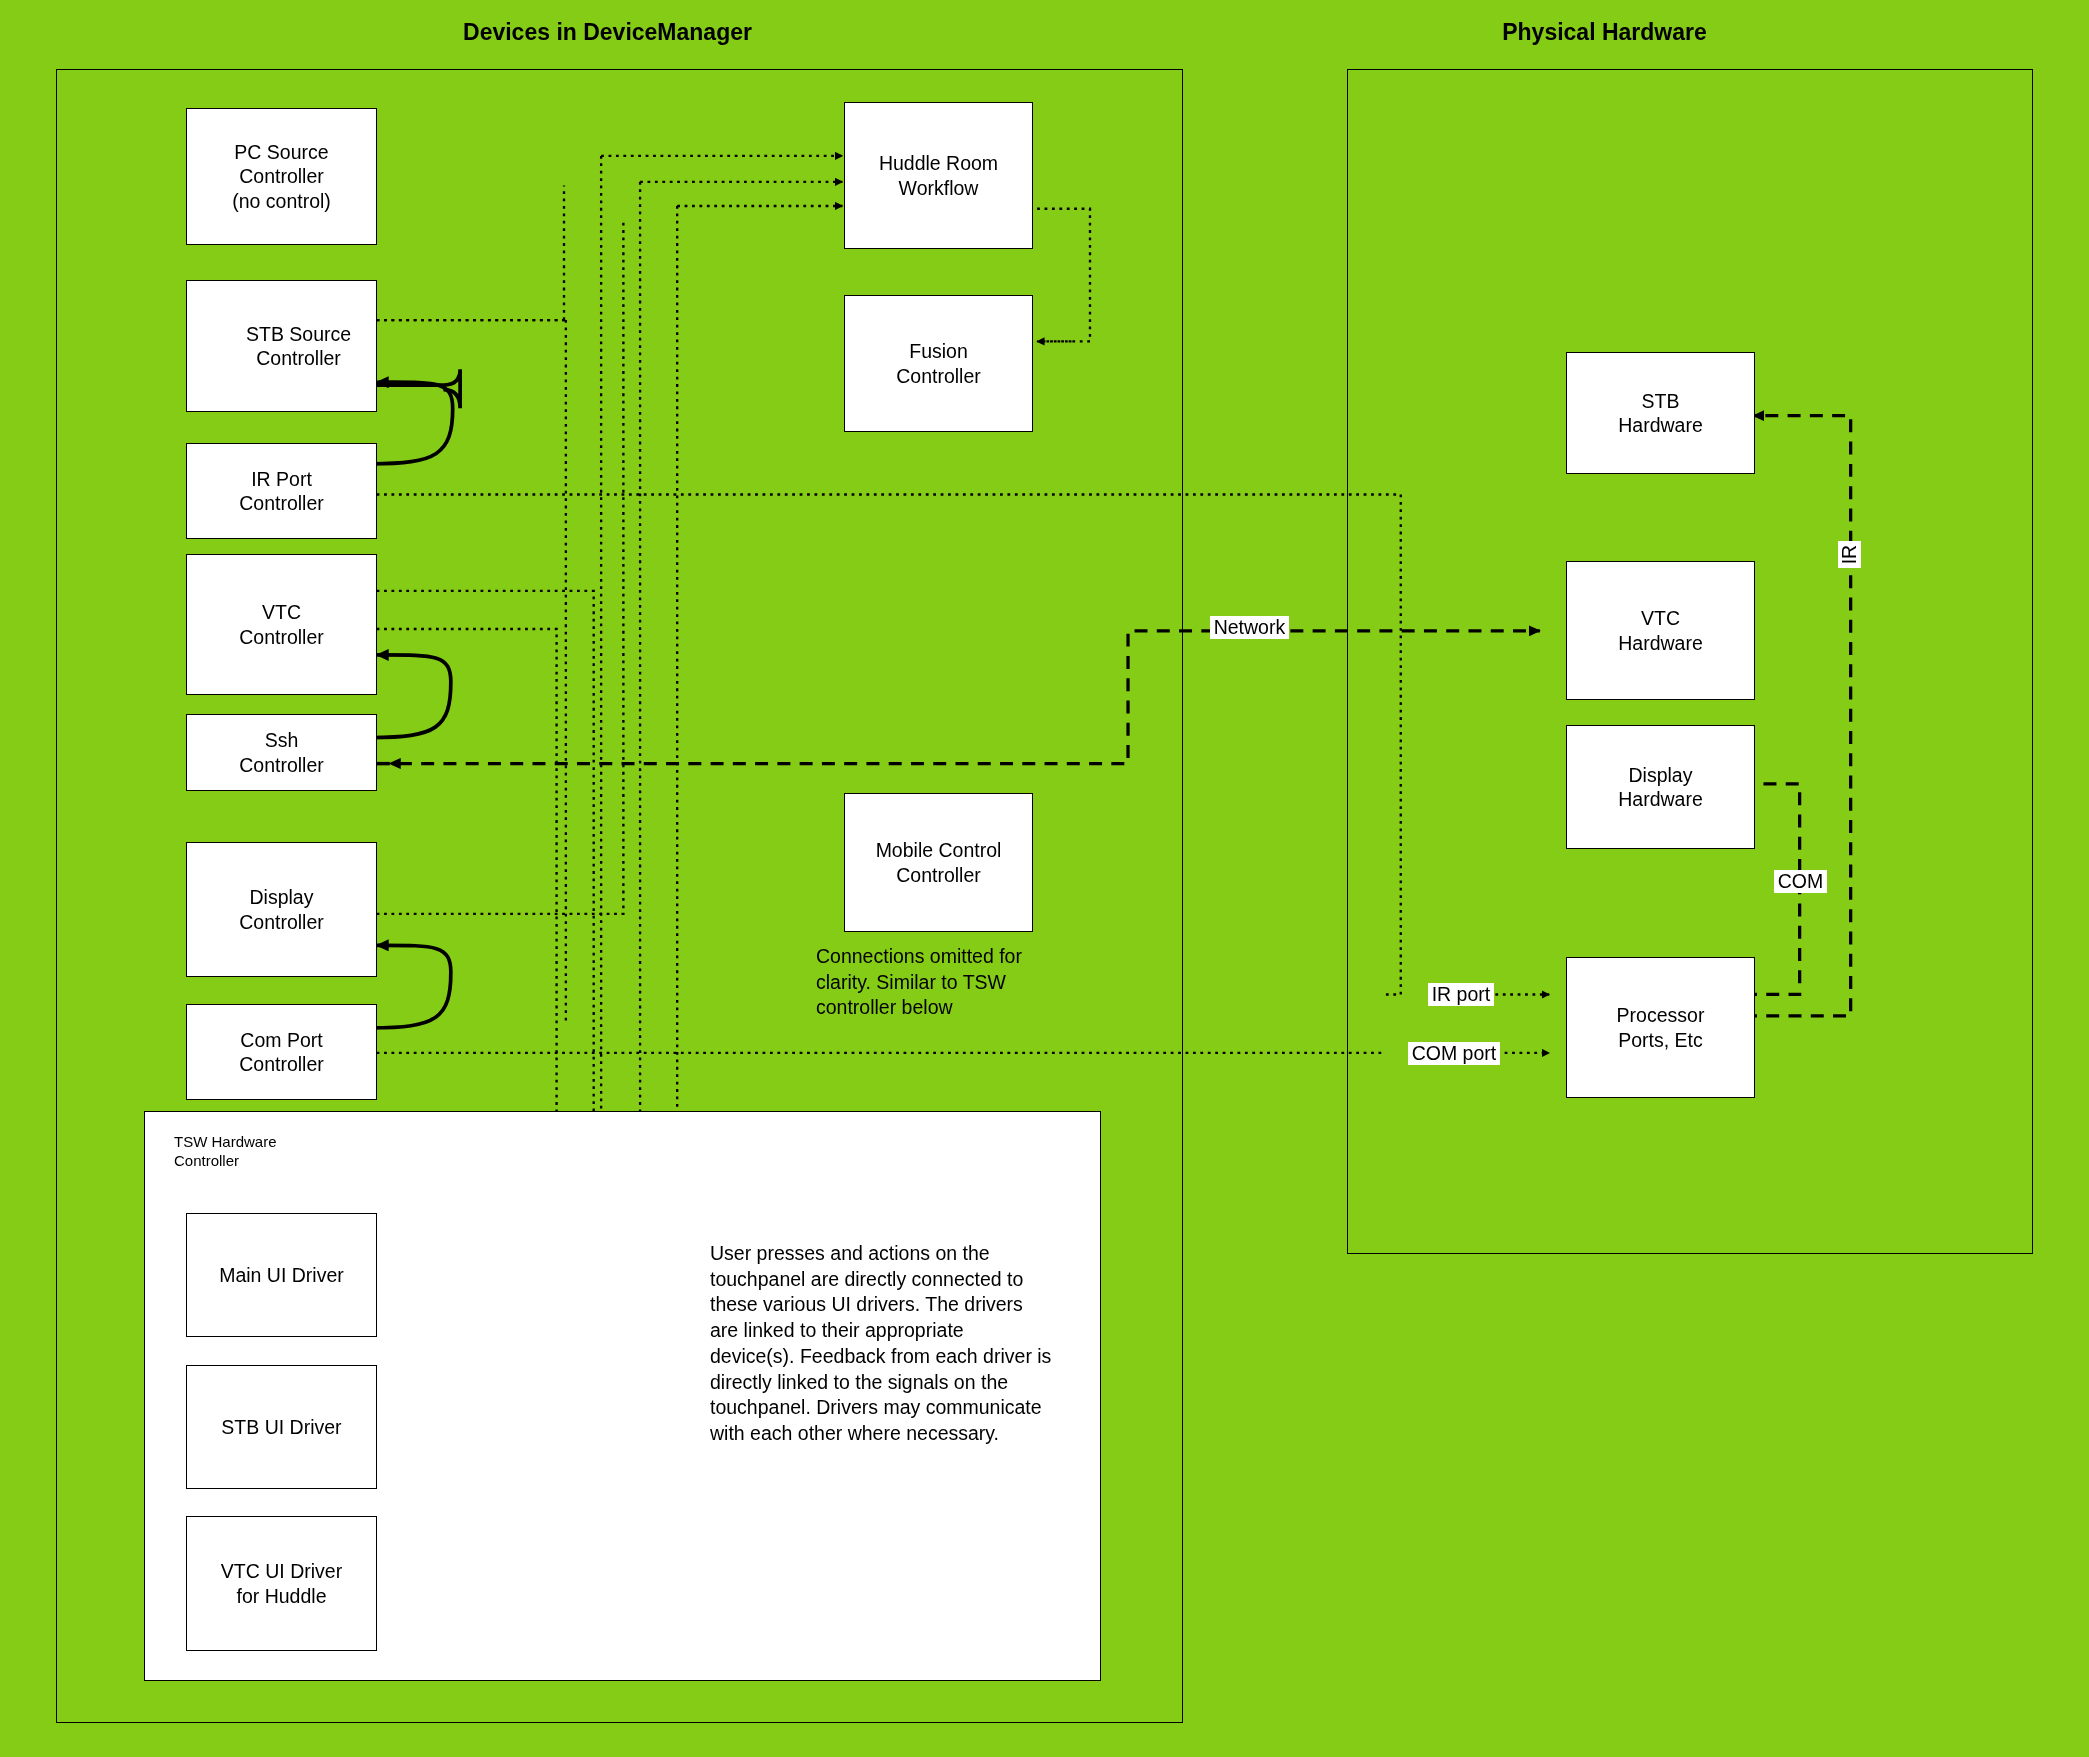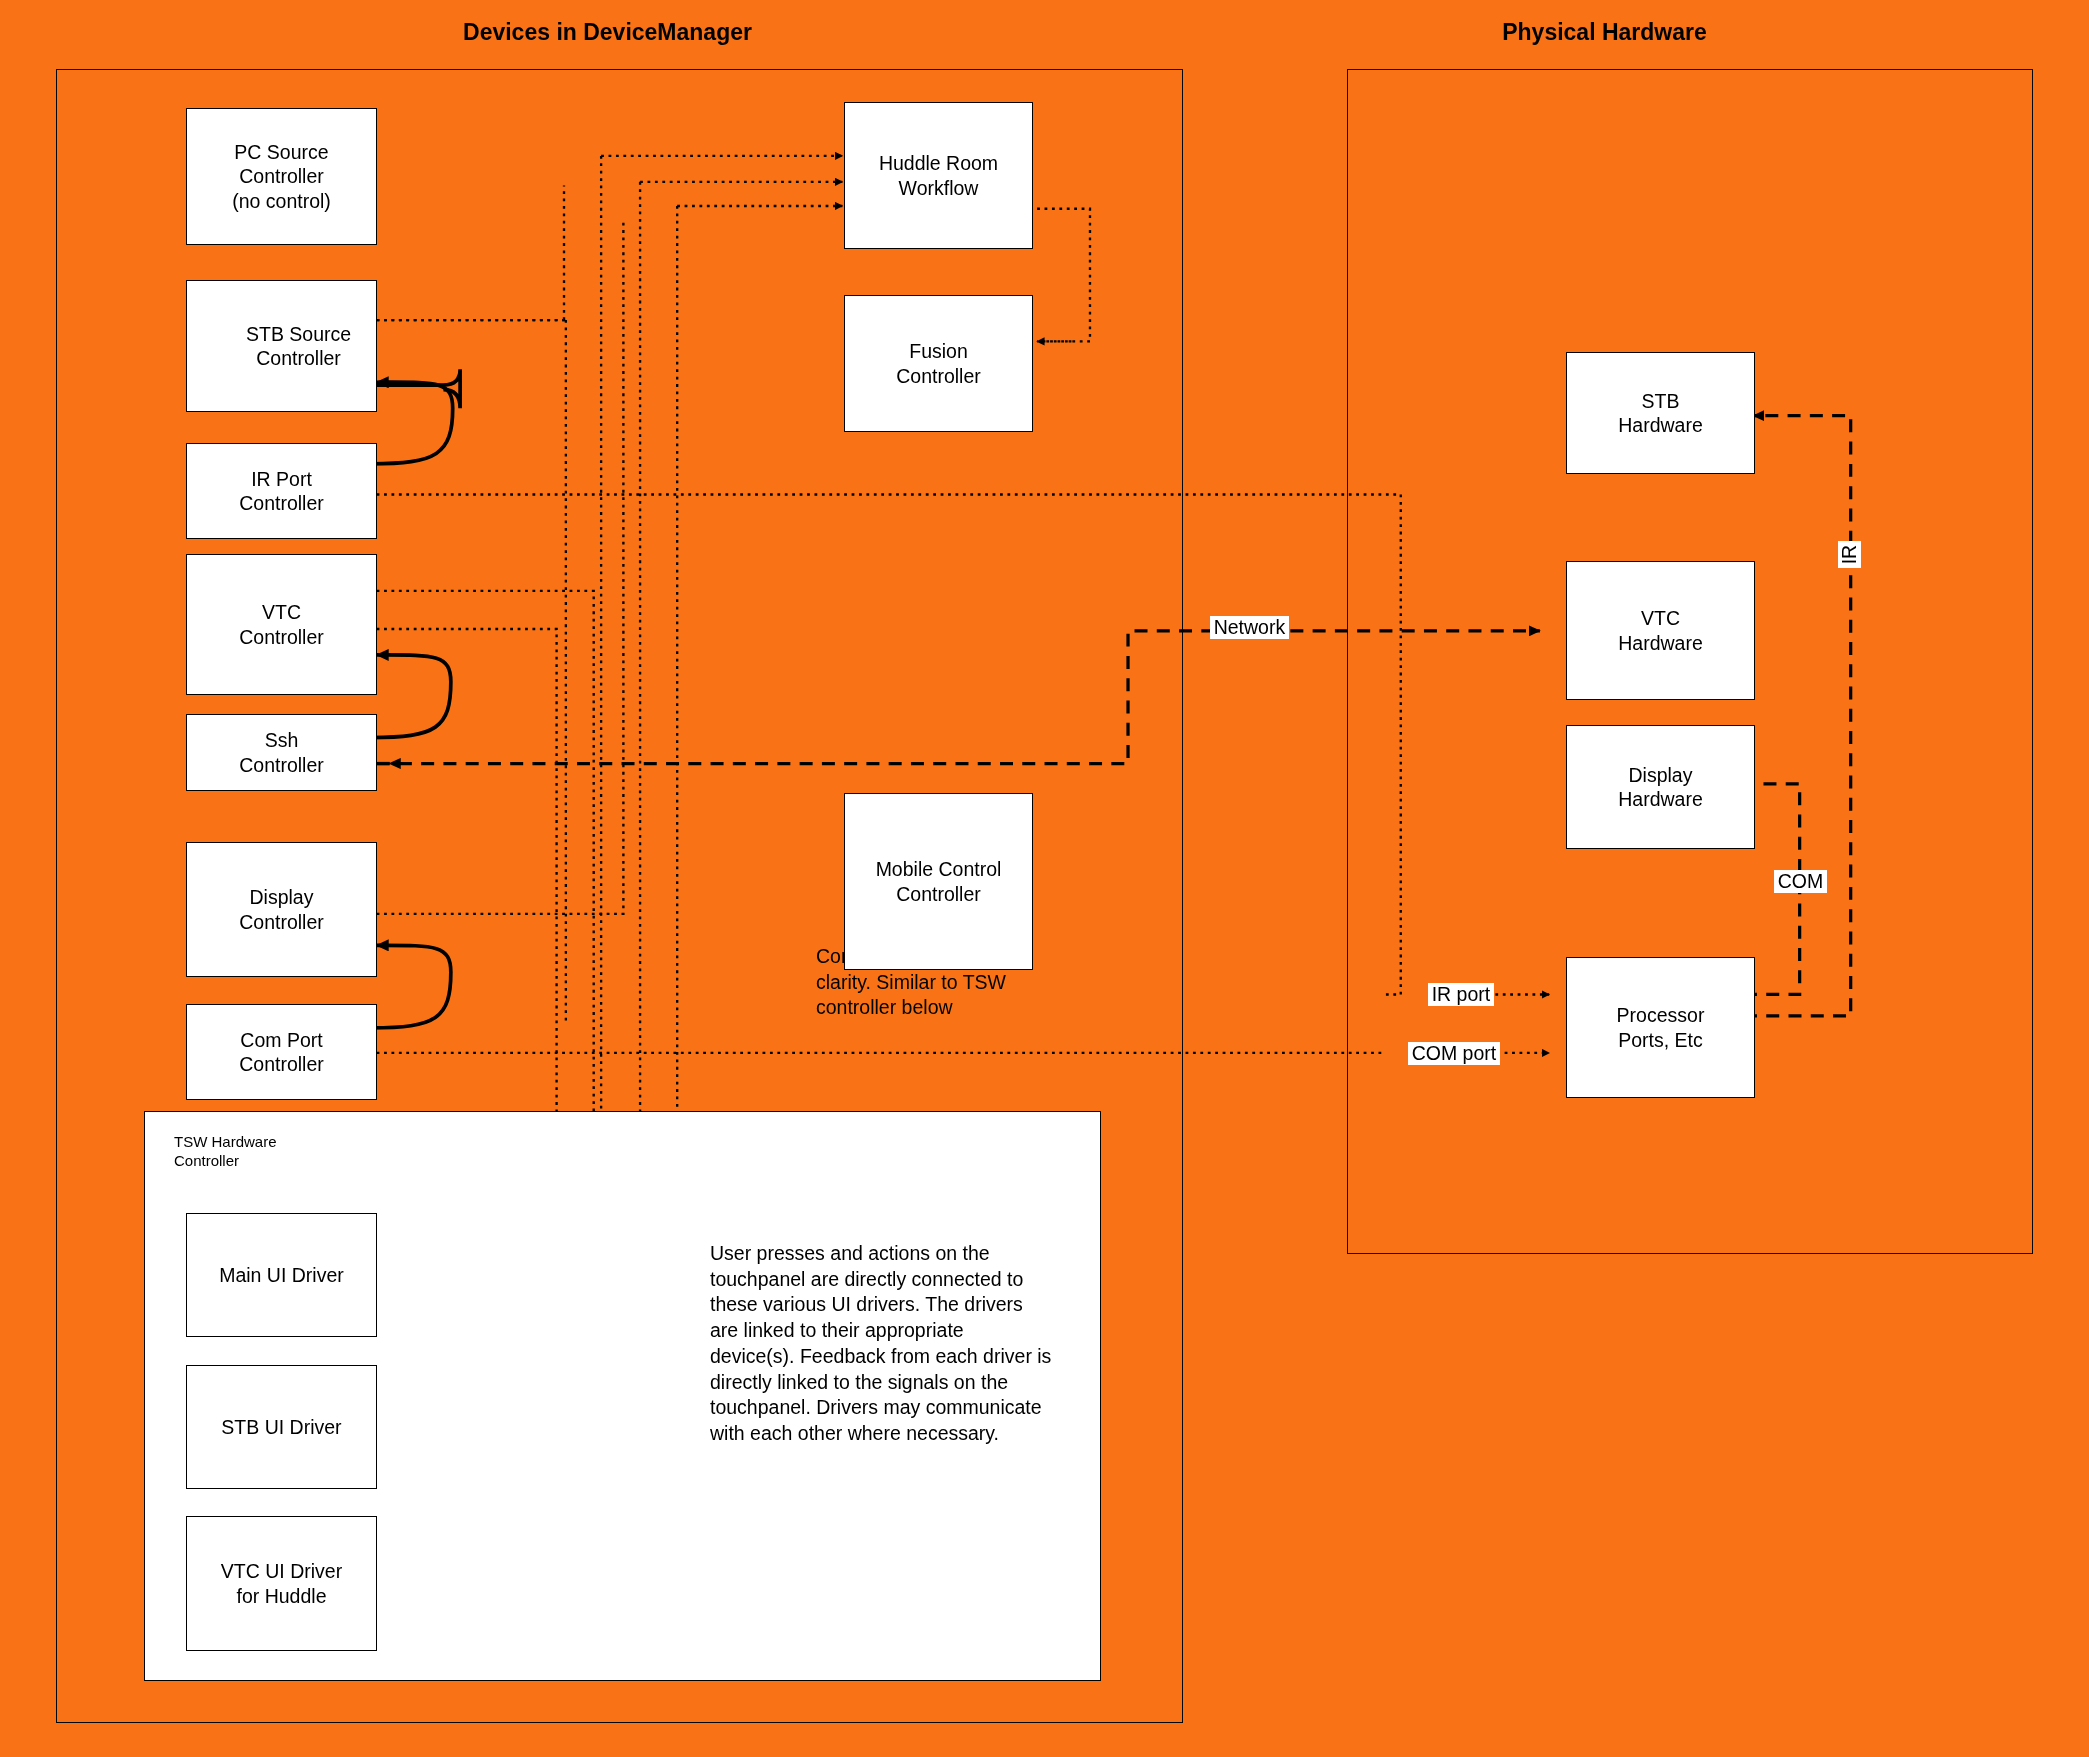--- a/index.html
+++ b/index.html
@@ -9,21 +9,21 @@
   }
   body {
     font-family: "Liberation Sans", sans-serif;
     color: #000000;
   }
   #canvas {
     position: relative;
     width: 2090px;
     height: 1758px;
     overflow: hidden;
-    background: #f97316;
+    background: #84cc16;
   }
   .panel-title {
     position: absolute;
     font-size: 23px;
     font-weight: bold;
     text-align: center;
     color: #000;
     white-space: nowrap;
   }
   .outer-box {
@@ -219,21 +219,21 @@
   <div class="node" style="left: 844px; top: 102px; width: 189px; height: 147px;">
     <span style="white-space: pre-line;">Huddle Room
 Workflow</span>
   </div>
 
   <div class="node" style="left: 844px; top: 295px; width: 189px; height: 137px;">
     <span style="white-space: pre-line;">Fusion
 Controller</span>
   </div>
 
-  <div class="node" style="left: 844px; top: 793px; width: 189px; height: 177px;">
+  <div class="node" style="left: 844px; top: 793px; width: 189px; height: 139px;">
     <span style="white-space: pre-line;">Mobile Control
 Controller</span>
   </div>
 
   <div class="free-text" style="left: 816px; top: 944px; width: 249px;">Connections omitted for clarity. Similar to TSW controller below</div>
 
   <div class="group-box" style="left: 144px; top: 1111px; width: 957px; height: 570px;"></div>
   <div class="group-label" style="left: 174px; top: 1133px; width: 241px; white-space: pre-line;">TSW Hardware
 Controller</div>
 

